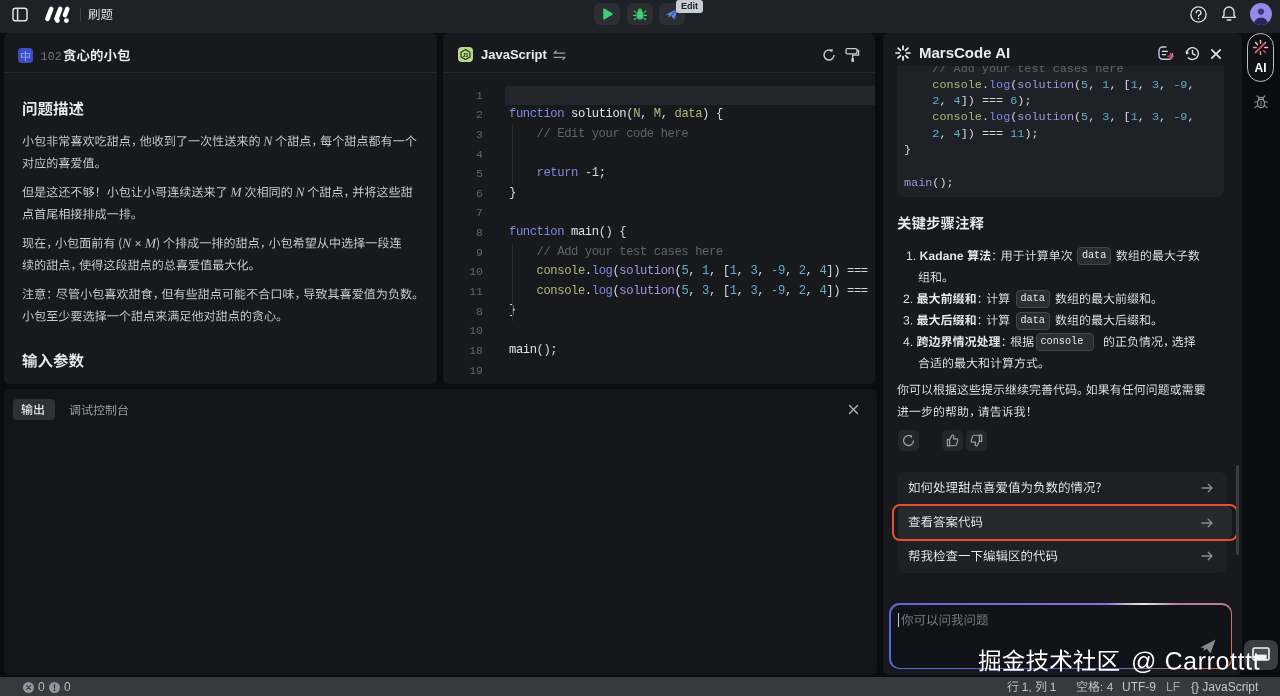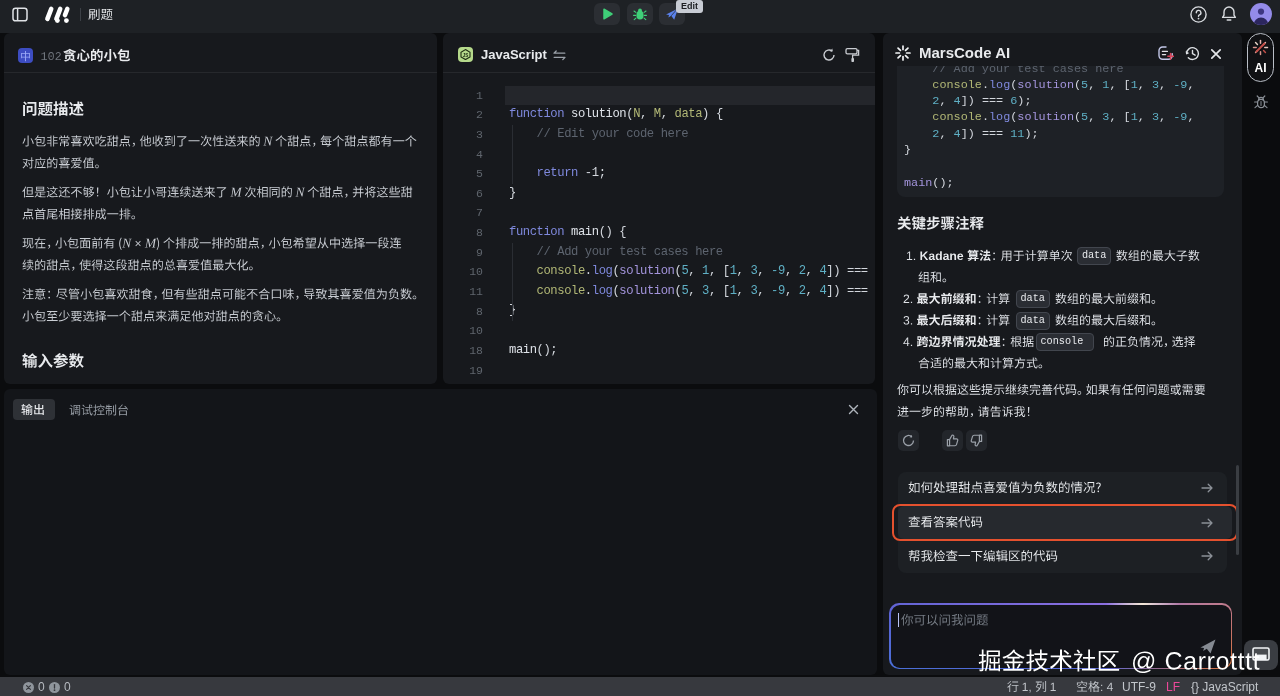--- a/index.html
+++ b/index.html
@@ -212,21 +212,21 @@
     <path d="M3.6 3.6 L7.4 7.4 M7.4 3.6 L3.6 7.4" stroke="#37393e" stroke-width="1.2" stroke-linecap="round"></path>
   </svg>
 <div style="position:absolute;left:38px;top:681px;font:12px/13px 'Liberation Sans',sans-serif;color:#b6bac0">0</div>
 <svg style="position:absolute;left:49px;top:682px;" width="11" height="11" viewBox="0 0 11 11" fill="none">
     <circle cx="5.5" cy="5.5" r="5.5" fill="#8f959c"></circle>
     <path d="M5.5 2.6 v3.4" stroke="#37393e" stroke-width="1.3" stroke-linecap="round"></path>
     <circle cx="5.5" cy="8.2" r="0.9" fill="#37393e"></circle>
   </svg>
 <div style="position:absolute;left:64px;top:681px;font:12px/13px 'Liberation Sans',sans-serif;color:#b6bac0">0</div>
 <div style="position:absolute;left:1122px;top:681px;font:12px/13px 'Liberation Sans',sans-serif;color:#c2c6cb">UTF-9</div>
-<div style="position:absolute;left:1166px;top:681px;font:12px/13px 'Liberation Sans',sans-serif;color:#ec4899">LF</div>
+<div style="position:absolute;left:1166px;top:681px;font:12px/13px 'Liberation Sans',sans-serif;color:#a3a3a3">LF</div>
 <div style="position:absolute;left:1191px;top:681px;font:12px/13px 'Liberation Sans',sans-serif;color:#c2c6cb">{} JavaScript</div>
 <svg style="position:absolute;left:0;top:0;pointer-events:none" width="1280" height="696" viewBox="0 0 1280 696">
     <path fill="#e8eaed" d="M96.1 9.8V16.8H97V9.8ZM98.6 8.7V18.8C98.6 19 98.5 19 98.3 19C98.1 19 97.4 19 96.7 19C96.8 19.3 96.9 19.7 97 20C97.9 20 98.6 19.9 99 19.8C99.3 19.6 99.5 19.4 99.5 18.8V8.7ZM90.4 13.8V18.6H91.1V14.6H92.3V20H93.1V14.6H94.4V17.6C94.4 17.7 94.4 17.8 94.3 17.8C94.2 17.8 93.8 17.8 93.4 17.8C93.5 18 93.6 18.3 93.6 18.5C94.2 18.5 94.6 18.5 94.9 18.4C95.2 18.2 95.2 18 95.2 17.6V13.8H94.4H93.1V12.5H95.2V9.2H89.3V13.4C89.3 15.2 89.3 17.6 88.4 19.2C88.6 19.3 88.9 19.6 89.1 19.8C90 18 90.2 15.3 90.2 13.4V12.5H92.3V13.8ZM90.2 10.1H94.3V11.6H90.2ZM102.7 11.3H105.2V12.3H102.7ZM102.7 9.7H105.2V10.7H102.7ZM101.8 9V12.9H106.1V9ZM109.2 12.4C109.1 15.6 108.8 17.2 106.2 18C106.4 18.2 106.6 18.5 106.7 18.7C109.5 17.7 109.9 15.9 110 12.4ZM109.6 16.7C110.4 17.2 111.4 18.1 111.8 18.6L112.4 18C111.9 17.5 110.9 16.7 110.2 16.2ZM102 15.2C102 17 101.8 18.5 100.9 19.5C101.1 19.6 101.5 19.9 101.6 20C102.1 19.4 102.4 18.6 102.5 17.8C103.7 19.4 105.5 19.7 108.2 19.7H112.2C112.2 19.5 112.4 19.1 112.5 18.9C111.8 18.9 108.8 18.9 108.2 18.9C106.7 18.9 105.4 18.9 104.5 18.5V16.7H106.5V15.9H104.5V14.6H106.8V13.9H101.1V14.6H103.7V18C103.3 17.7 103 17.3 102.7 16.8C102.8 16.3 102.8 15.8 102.8 15.3ZM107.2 11.1V16.3H108V11.8H111V16.3H111.8V11.1H109.5C109.6 10.7 109.8 10.3 110 9.8H112.4V9.1H106.7V9.8H109C108.9 10.2 108.8 10.7 108.6 11.1Z"></path>
     <path fill="#9caaf7" d="M25 51.1V53H21.1V58.3H21.9V57.6H25V61.2H25.9V57.6H29.1V58.2H29.9V53H25.9V51.1ZM21.9 56.8V53.8H25V56.8ZM29.1 56.8H25.9V53.8H29.1Z"></path>
     <path fill="#70757d" d="M41.4 60V59.2H43.9V53.3Q43.7 53.7 42.9 54.1Q42.1 54.4 41.4 54.4V53.5Q42.2 53.5 43 53.2Q43.7 52.8 44 52.2H45V59.2H47V60ZM53.9 56.1Q53.9 58.1 53.2 59.1Q52.5 60.1 51.1 60.1Q49.7 60.1 49 59.1Q48.3 58.1 48.3 56.1Q48.3 54.1 49 53.1Q49.7 52.1 51.1 52.1Q52.6 52.1 53.3 53.1Q53.9 54.1 53.9 56.1ZM52.9 56.1Q52.9 54.4 52.5 53.7Q52.1 52.9 51.1 52.9Q50.2 52.9 49.8 53.7Q49.3 54.4 49.3 56.1Q49.3 57.8 49.8 58.5Q50.2 59.3 51.1 59.3Q52 59.3 52.5 58.5Q52.9 57.7 52.9 56.1ZM50.4 56.8V55.4H51.8V56.8ZM55.5 60V59.3Q55.8 58.7 56.4 58.1Q57 57.4 58 56.6Q58.9 55.9 59.3 55.3Q59.7 54.8 59.7 54.3Q59.7 53.7 59.3 53.3Q58.9 53 58.2 53Q57.5 53 57.1 53.3Q56.7 53.7 56.6 54.3L55.6 54.2Q55.7 53.3 56.4 52.7Q57.1 52.1 58.2 52.1Q59.4 52.1 60.1 52.7Q60.8 53.2 60.8 54.2Q60.8 54.9 60.3 55.5Q59.9 56.2 59 56.9Q57.8 57.8 57.4 58.3Q56.9 58.7 56.7 59.2H60.9V60Z"></path>
     <path fill="#e8eaed" d="M68.9 56.6V57.5C68.9 58.3 68.5 59.5 63.9 60.3C64.3 60.6 64.8 61.2 65 61.6C70 60.5 70.6 58.8 70.6 57.5V56.6ZM70.1 59.7C71.6 60.2 73.8 61 74.8 61.5L75.6 60.3C74.5 59.7 72.3 59 70.8 58.6ZM65.2 54.8V59H66.8V56.2H72.6V58.9H74.2V54.8H72.5C73 54.2 73.6 53.6 74.1 53L73 52.4L72.7 52.5H70.5L71 52.1C70.7 51.7 70.2 51.2 69.7 50.8L68.6 51.6C68.9 51.8 69.2 52.2 69.5 52.5H65.7C67.2 51.9 68.6 51.3 69.8 50.4C71.2 51.3 73.3 52.3 75.2 52.7C75.4 52.3 75.9 51.7 76.2 51.4C74.3 51 72.2 50.3 70.9 49.6L71.1 49.4L69.8 48.7C68.5 49.9 65.9 50.9 63.3 51.5C63.6 51.8 64.1 52.5 64.3 52.9L65.4 52.6V53.7H71.4C71.2 54 70.9 54.3 70.6 54.5L71.1 54.8ZM80.5 52.7V59C80.5 60.7 81 61.2 82.7 61.2C83.1 61.2 84.6 61.2 85 61.2C86.7 61.2 87.1 60.4 87.3 57.9C86.8 57.8 86.1 57.5 85.8 57.2C85.7 59.3 85.5 59.7 84.9 59.7C84.5 59.7 83.2 59.7 82.9 59.7C82.3 59.7 82.2 59.6 82.2 59V52.7ZM78 53.5C77.9 55.3 77.5 57.3 77 58.8L78.6 59.4C79.1 57.9 79.4 55.5 79.6 53.8ZM86.4 53.7C87.2 55.3 87.9 57.4 88.1 58.8L89.7 58.1C89.4 56.7 88.7 54.7 88 53.1ZM80.9 50.1C82.2 51 83.9 52.3 84.6 53.1L85.8 51.8C85 51 83.3 49.8 82 49ZM97.2 54.8C97.9 55.8 98.7 57.1 99.1 58L100.5 57.1C100.1 56.3 99.2 55 98.5 54.1ZM97.9 48.8C97.5 50.4 96.9 52.1 96.1 53.2V51H94C94.2 50.5 94.5 49.8 94.7 49.1L92.9 48.8C92.9 49.5 92.7 50.4 92.5 51H91V61.1H92.5V60.1H96.1V53.8C96.4 54 96.9 54.3 97.1 54.5C97.5 54 98 53.2 98.3 52.4H101.2C101.1 57.2 100.9 59.2 100.5 59.7C100.3 59.8 100.2 59.9 99.9 59.9C99.6 59.9 98.7 59.9 97.9 59.8C98.2 60.2 98.4 60.9 98.4 61.4C99.2 61.4 100 61.4 100.5 61.4C101.1 61.3 101.5 61.1 101.8 60.6C102.4 59.9 102.6 57.7 102.7 51.6C102.7 51.5 102.7 50.9 102.7 50.9H98.9C99.1 50.4 99.3 49.8 99.5 49.2ZM92.5 52.4H94.6V54.6H92.5ZM92.5 58.7V56H94.6V58.7ZM109.4 49V59.5C109.4 59.7 109.3 59.8 109 59.8C108.7 59.9 107.7 59.9 106.8 59.8C107.1 60.3 107.4 61 107.5 61.5C108.8 61.5 109.7 61.4 110.3 61.2C111 60.9 111.2 60.5 111.2 59.5V49ZM112.7 52.6C113.7 54.5 114.8 57.1 115 58.7L116.8 58C116.5 56.3 115.4 53.9 114.2 52ZM105.9 52.1C105.6 53.9 104.9 56.2 103.8 57.6C104.2 57.8 105 58.2 105.4 58.5C106.5 57 107.3 54.5 107.7 52.4ZM120.9 48.8C120.1 50.6 118.8 52.3 117.3 53.3C117.7 53.6 118.4 54.2 118.7 54.5C119 54.3 119.3 54 119.6 53.7V58.8C119.6 60.7 120.3 61.2 122.8 61.2C123.3 61.2 126.6 61.2 127.2 61.2C129.3 61.2 129.8 60.7 130.1 58.8C129.6 58.7 128.9 58.5 128.6 58.2C128.4 59.5 128.2 59.7 127.1 59.7C126.3 59.7 123.4 59.7 122.8 59.7C121.4 59.7 121.1 59.6 121.1 58.8V57.5H125.3V53.1H120.1C120.4 52.8 120.6 52.5 120.9 52.1H127.4C127.3 55.2 127.2 56.3 126.9 56.6C126.8 56.8 126.7 56.8 126.5 56.8C126.3 56.8 125.9 56.8 125.4 56.8C125.6 57.2 125.8 57.9 125.8 58.3C126.5 58.3 127 58.3 127.4 58.3C127.8 58.2 128.1 58.1 128.4 57.6C128.8 57.1 128.9 55.5 129 51.3C129 51.1 129 50.6 129 50.6H121.9C122.1 50.2 122.3 49.7 122.5 49.3ZM121.1 54.5H123.7V56H121.1Z"></path>
     <path fill="#e8eaed" d="M23.1 105.1V115.9H25V105.1ZM23.3 102.3C24 103.2 25.1 104.3 25.6 105L27 104C26.5 103.3 25.4 102.2 24.6 101.4ZM27.4 102.1V103.8H34.5V113.6C34.5 113.9 34.4 114 34.1 114C33.9 114 32.9 114 32.1 114C32.4 114.5 32.6 115.3 32.7 115.8C34 115.8 34.9 115.8 35.5 115.5C36.2 115.2 36.4 114.7 36.4 113.7V102.1ZM26.8 106.1V112.9H28.4V112H32.6V106.1ZM28.4 107.8H30.8V110.4H28.4ZM40.5 105.1H42.8V105.8H40.5ZM40.5 103.2H42.8V103.9H40.5ZM38.9 101.9V107.1H44.6V101.9ZM48 106.5C48 110.2 47.8 111.9 44.6 112.8C44.8 113.1 45.2 113.7 45.4 114C49.1 112.9 49.5 110.7 49.6 106.5ZM48.8 111.9C49.7 112.5 50.9 113.5 51.4 114.1L52.5 112.9C51.9 112.4 50.7 111.5 49.8 110.9ZM39 109.9C38.9 112 38.7 113.8 37.8 115C38.2 115.2 38.8 115.6 39.1 115.9C39.5 115.3 39.8 114.5 40 113.6C41.3 115.3 43.2 115.6 46.1 115.6H52C52.1 115.1 52.4 114.4 52.6 114.1C51.4 114.1 47.1 114.1 46.1 114.1C44.7 114.1 43.6 114.1 42.6 113.8V111.9H44.9V110.6H42.6V109.3H45.2V108H38.2V109.3H41.1V112.9C40.8 112.6 40.6 112.2 40.3 111.8C40.4 111.2 40.4 110.6 40.5 110ZM45.7 104.5V111H47.2V105.9H50.3V111H51.9V104.5H49.1L49.6 103.4H52.5V102H45.2V103.4H47.8C47.7 103.8 47.5 104.2 47.4 104.5ZM64.3 101.3V103.4H62.1V101.3H60.4V103.4H58.6V105H60.4V106.8H62.1V105H64.3V106.8H66.1V105H67.9V103.4H66.1V101.3ZM60.8 111.9H62.3V113.4H60.8ZM60.8 110.3V108.9H62.3V110.3ZM65.6 111.9V113.4H64V111.9ZM65.6 110.3H64V108.9H65.6ZM59.1 107.3V115.8H60.8V115.1H65.6V115.7H67.4V107.3ZM55.2 101.3V104.3H53.6V106H55.2V108.7L53.3 109.2L53.7 111L55.2 110.6V113.7C55.2 113.9 55.1 114 54.9 114C54.7 114 54.2 114 53.6 114C53.9 114.5 54.1 115.2 54.1 115.7C55.1 115.7 55.8 115.6 56.3 115.3C56.7 115 56.9 114.6 56.9 113.7V110.1L58.5 109.6L58.2 107.9L56.9 108.3V106H58.3V104.3H56.9V101.3ZM69.2 102.8C70 103.8 71 105 71.4 105.9L73 104.9C72.5 104.1 71.5 102.8 70.7 102ZM77.4 101.5V104.1H73.4V105.9H76.5C75.8 107.9 74.5 109.9 73.2 111C73.5 111.3 74.1 112 74.4 112.4C75.6 111.3 76.6 109.7 77.4 107.9V113.2H79.3V108C80.4 109.3 81.4 110.7 82 111.7L83.4 110.7C82.7 109.3 81 107.4 79.6 105.9H83.2V104.1H81.6L82.9 103.3C82.5 102.8 81.7 102 81.2 101.4L79.7 102.3C80.2 102.8 80.9 103.6 81.3 104.1H79.3V101.5ZM72.8 106.9H69.1V108.6H71V112.6C70.3 112.9 69.6 113.5 68.9 114.1L70 115.8C70.7 114.9 71.5 114 72.1 114C72.5 114 73 114.4 73.7 114.8C74.9 115.3 76.2 115.5 78.1 115.5C79.6 115.5 82.1 115.4 83.1 115.4C83.1 114.9 83.4 114 83.6 113.5C82.1 113.7 79.7 113.8 78.1 113.8C76.5 113.8 75.1 113.7 74 113.2C73.5 113 73.1 112.7 72.8 112.6Z"></path>
     <path fill="#e8eaed" d="M33.2 359.6V365.3H34.6V359.6ZM35.2 359V366.1C35.2 366.2 35.1 366.3 34.9 366.3C34.7 366.3 34.1 366.3 33.4 366.3C33.6 366.7 33.8 367.3 33.8 367.7C34.8 367.7 35.5 367.7 36 367.5C36.5 367.2 36.6 366.8 36.6 366.1V359ZM32.2 353.2C31.2 354.6 29.4 355.9 27.7 356.7V355H25.7C25.8 354.5 25.8 354.1 25.9 353.6L24.2 353.4C24.2 353.9 24.1 354.5 24 355H22.5V356.7H23.7C23.5 357.8 23.3 358.7 23.2 359C22.9 359.7 22.7 360.2 22.4 360.3C22.6 360.7 22.9 361.4 23 361.7C23.1 361.6 23.7 361.5 24.1 361.5H25.1V363.2C24.1 363.4 23.2 363.5 22.5 363.6L22.9 365.4L25.1 364.8V367.8H26.7V364.5L27.8 364.2L27.7 362.7L26.7 362.9V361.5H27.7V359.8H26.7V357.7H25.1V359.8H24.3C24.7 358.9 25 357.8 25.3 356.7H27.7L27.2 356.9C27.7 357.3 28.1 357.9 28.4 358.3L29.2 357.9V358.5H35.4V357.8L36.2 358.3C36.4 357.8 36.9 357.2 37.3 356.8C35.8 356.2 34.5 355.5 33.3 354.3L33.7 353.9ZM30.6 357C31.2 356.5 31.8 356 32.4 355.4C32.9 356.1 33.5 356.6 34.2 357ZM31.2 360.6V361.4H29.7V360.6ZM28.3 359.2V367.8H29.7V364.8H31.2V366.2C31.2 366.3 31.2 366.4 31.1 366.4C30.9 366.4 30.5 366.4 30.1 366.3C30.3 366.7 30.5 367.4 30.5 367.8C31.2 367.8 31.8 367.8 32.2 367.5C32.6 367.3 32.7 366.9 32.7 366.2V359.2ZM29.7 362.7H31.2V363.5H29.7ZM41.7 355C42.7 355.7 43.5 356.5 44.1 357.4C43.2 361.5 41.3 364.5 38 366.2C38.5 366.5 39.4 367.3 39.7 367.7C42.5 366.1 44.4 363.4 45.7 359.9C47.2 362.8 48.6 366 51.8 367.8C51.9 367.2 52.4 366.1 52.7 365.6C47.7 362.5 47.8 357 42.9 353.4ZM62.5 362.1C61.2 363 58.6 363.7 56.5 364C56.9 364.3 57.3 364.9 57.5 365.4C59.9 364.9 62.4 364.1 64 362.9ZM64.3 363.7C62.6 365.3 59.1 366 55.4 366.3C55.8 366.7 56.1 367.4 56.3 367.9C60.4 367.4 63.9 366.6 66.1 364.5ZM55.7 357.6C56.1 357.5 56.6 357.4 58.6 357.3C58.5 357.6 58.3 358 58.1 358.3H53.7V359.9H56.9C56 361 54.8 361.9 53.4 362.4C53.8 362.8 54.5 363.5 54.8 363.9C55.7 363.4 56.5 362.9 57.3 362.2C57.5 362.5 57.8 362.8 57.9 363C59.5 362.7 61.4 362 62.8 361.2L61.3 360.4C60.5 360.8 59.2 361.2 58 361.5C58.5 361 58.9 360.5 59.3 359.9H62.3C63.4 361.6 65.1 363.1 66.9 363.9C67.2 363.4 67.7 362.7 68.2 362.4C66.8 361.9 65.4 361 64.5 359.9H67.8V358.3H60.2C60.4 357.9 60.6 357.6 60.7 357.2L64.7 357.1C65 357.4 65.3 357.7 65.6 357.9L67.1 356.9C66.3 355.9 64.5 354.6 63.1 353.7L61.7 354.6C62.1 354.9 62.6 355.3 63 355.6L58.7 355.7C59.5 355.2 60.3 354.7 61.1 354.1L59.4 353.1C58.3 354.2 56.8 355.2 56.3 355.4C55.8 355.7 55.5 355.9 55.1 355.9C55.3 356.4 55.6 357.2 55.7 357.6ZM75.1 353.5C74.8 354.1 74.4 355 74 355.5L75.2 356C75.6 355.5 76.1 354.8 76.6 354.1ZM74.3 362.8C74 363.4 73.6 363.8 73.2 364.3L72 363.6L72.4 362.8ZM69.7 364.2C70.5 364.5 71.2 364.9 72 365.3C71.1 365.8 70 366.2 68.9 366.5C69.2 366.8 69.6 367.4 69.7 367.8C71.1 367.5 72.4 366.9 73.4 366.1C73.9 366.4 74.3 366.7 74.6 366.9L75.7 365.7C75.4 365.5 75 365.3 74.6 365C75.4 364.1 76 363 76.4 361.6L75.4 361.2L75.1 361.3H73.2L73.4 360.7L71.8 360.4C71.7 360.7 71.5 361 71.4 361.3H69.4V362.8H70.6C70.3 363.3 70 363.8 69.7 364.2ZM69.5 354.1C69.9 354.8 70.3 355.6 70.4 356.1H69.2V357.5H71.5C70.7 358.3 69.8 359 68.8 359.4C69.2 359.7 69.6 360.3 69.8 360.7C70.6 360.3 71.4 359.6 72.1 358.9V360.3H73.8V358.6C74.4 359.1 75 359.6 75.4 359.9L76.3 358.7C76.1 358.5 75.2 357.9 74.5 357.5H76.8V356.1H73.8V353.3H72.1V356.1H70.5L71.8 355.5C71.7 355 71.3 354.2 70.9 353.6ZM78 353.4C77.6 356.2 76.9 358.8 75.7 360.4C76.1 360.7 76.8 361.3 77 361.6C77.3 361.2 77.6 360.7 77.9 360.2C78.2 361.4 78.5 362.5 79 363.5C78.2 364.8 77 365.7 75.5 366.5C75.8 366.8 76.3 367.6 76.4 368C77.9 367.2 79 366.3 79.9 365.1C80.6 366.2 81.4 367.1 82.5 367.8C82.8 367.3 83.3 366.6 83.7 366.3C82.5 365.6 81.6 364.7 80.9 363.5C81.6 361.9 82.1 360.1 82.4 357.9H83.4V356.2H79.2C79.4 355.4 79.6 354.5 79.7 353.6ZM80.7 357.9C80.5 359.2 80.3 360.4 79.9 361.4C79.5 360.3 79.2 359.2 79 357.9Z"></path>
     <path fill="#c9cdd3" d="M27.6 135.5V145.2C27.6 145.5 27.5 145.5 27.3 145.5C27 145.5 26.2 145.6 25.3 145.5C25.4 145.8 25.6 146.2 25.6 146.5C26.8 146.5 27.5 146.5 28 146.3C28.4 146.2 28.6 145.9 28.6 145.2V135.5ZM30.5 138.6C31.6 140.3 32.6 142.6 32.8 144L33.8 143.6C33.5 142.2 32.5 140 31.4 138.3ZM24.4 138.3C24.1 140 23.5 142.1 22.4 143.3C22.6 143.5 23 143.7 23.2 143.8C24.3 142.5 25.1 140.3 25.5 138.5ZM37.8 135.3C37.1 136.9 35.9 138.5 34.5 139.5C34.7 139.6 35.1 140 35.3 140.1C36 139.5 36.7 138.7 37.4 137.8H43.7C43.6 141.2 43.5 142.4 43.3 142.7C43.2 142.9 43.1 142.9 42.9 142.9C42.7 142.9 42.2 142.9 41.6 142.8C41.8 143.1 41.9 143.4 41.9 143.7C42.4 143.7 43 143.7 43.3 143.7C43.6 143.7 43.9 143.6 44.1 143.3C44.4 142.9 44.5 141.4 44.7 137.4C44.7 137.3 44.7 137 44.7 137H37.9C38.2 136.5 38.5 136 38.7 135.5ZM37.4 139.9H40.5V141.9H37.4ZM36.5 139.1V144.5C36.5 145.9 37 146.2 38.9 146.2C39.4 146.2 43.1 146.2 43.5 146.2C45.2 146.2 45.5 145.8 45.7 144.2C45.5 144.1 45.1 144 44.8 143.8C44.7 145.1 44.6 145.4 43.5 145.4C42.7 145.4 39.5 145.4 38.9 145.4C37.6 145.4 37.4 145.2 37.4 144.5V142.7H41.4V139.1ZM53.2 135.4V146.5H54.1V143.6H57.8V142.7H54.1V140.8H57.3V139.9H54.1V138.1H57.6V137.2H54.1V135.4ZM46.9 142.7V143.6H50.5V146.5H51.4V135.4H50.5V137.2H47.2V138.1H50.5V139.9H47.3V140.8H50.5V142.7ZM62.1 139.6H66.7V140.7H62.1ZM60.1 142.4V145.9H61V143.3H64V146.5H65V143.3H67.8V145C67.8 145.1 67.7 145.1 67.5 145.2C67.4 145.2 66.7 145.2 66 145.1C66.1 145.4 66.2 145.7 66.3 146C67.2 146 67.8 146 68.2 145.8C68.6 145.7 68.7 145.5 68.7 145V142.4H65V141.4H67.6V138.9H61.2V141.4H64V142.4ZM60.3 135.8C60.7 136.2 61.1 136.8 61.3 137.2H59.3V139.8H60.2V138H68.5V139.8H69.4V137.2H64.9V135.3H64V137.2H61.4L62.2 136.9C62 136.5 61.5 135.9 61.2 135.4ZM67.5 135.4C67.3 135.9 66.8 136.5 66.5 136.9L67.3 137.2C67.6 136.8 68.1 136.3 68.5 135.8ZM73.7 139.6H79.2V140.6H73.7ZM72.6 143.5V146.5H73.5V146.1H79.5V146.5H80.4V143.5ZM73.5 145.4V144.2H79.5V145.4ZM76 135.3V136.2H71.4V136.9H76V137.7H72.2V138.4H80.8V137.7H76.9V136.9H81.6V136.2H76.9V135.3ZM72.8 139V141.2H74.1L73.7 141.3C73.8 141.6 73.9 141.9 74 142.1H71V142.9H81.9V142.1H78.8C78.9 141.9 79.1 141.6 79.3 141.3L79.1 141.2H80.2V139ZM75 142.1C74.9 141.9 74.7 141.5 74.5 141.2H78.3C78.2 141.5 78 141.9 77.8 142.1ZM83.1 138.8C83.9 139.8 84.6 140.9 85.3 142C84.6 143.3 83.7 144.3 82.8 145C83 145.1 83.3 145.5 83.4 145.7C84.3 145 85.1 144.1 85.8 142.9C86.2 143.5 86.5 144.1 86.7 144.6L87.5 144C87.2 143.4 86.8 142.7 86.3 141.9C87 140.5 87.4 138.8 87.7 136.9L87.1 136.7L87 136.7H83.1V137.6H86.7C86.5 138.8 86.2 140 85.7 141.1C85.1 140.1 84.4 139.2 83.8 138.3ZM89.1 135.3C88.9 137.1 88.5 138.8 87.7 139.9C87.9 140 88.3 140.3 88.4 140.4C88.8 139.8 89.2 138.9 89.5 138H92.9C92.8 138.6 92.6 139.3 92.4 139.8L93.1 140C93.4 139.3 93.7 138.2 94 137.3L93.4 137.1L93.2 137.2H89.7C89.8 136.6 89.9 136 90 135.5ZM90.1 138.7V139.6C90.1 141.4 89.9 144 86.8 145.9C87 146 87.3 146.3 87.5 146.5C89.4 145.3 90.3 143.8 90.7 142.4C91.2 144.3 92.1 145.7 93.6 146.5C93.8 146.2 94 145.9 94.2 145.7C92.4 144.9 91.4 142.9 91 140.4L91 139.6V138.7ZM95.5 136.4V144.4H96.4V143.5H98.7V136.4ZM96.4 137.3H97.9V142.6H96.4ZM101 135.3C100.6 136.9 99.9 138.4 98.9 139.4C99.1 139.5 99.5 139.8 99.7 140C100.1 139.4 100.6 138.8 100.9 138H106V137.2H101.3C101.6 136.7 101.8 136.1 101.9 135.5ZM100.3 139.7V140.5H103.5C99.7 143.8 99.5 144.4 99.5 145C99.5 145.8 100.1 146.3 101.4 146.3H104.7C105.8 146.3 106.2 145.9 106.3 143.9C106 143.8 105.7 143.7 105.5 143.6C105.4 145.2 105.3 145.4 104.8 145.4H101.3C100.8 145.4 100.4 145.3 100.4 144.9C100.4 144.5 100.8 143.9 105.3 140.2C105.4 140.1 105.4 140.1 105.4 140L104.8 139.7L104.6 139.7ZM107.2 138.8V139.6H109.3V141.7H107.6V146.3H108.5V145.6H111V146H111.8V141.7H110.1V139.6H112.1V138.8H110.1V136.5C110.8 136.4 111.5 136.2 112 136L111.3 135.4C110.3 135.7 108.6 136.1 107.2 136.3C107.3 136.5 107.4 136.8 107.5 137C108 136.9 108.7 136.8 109.3 136.7V138.8ZM108.5 144.8V142.5H111V144.8ZM111.9 137.6V138.5H113V146.5H113.9V145.8H116.5V146.4H117.4V138.5H118.3V137.6H117.4V135.4H116.5V137.6H113.9V135.4H113V137.6ZM113.9 138.5H116.5V141.2H113.9ZM113.9 142.1H116.5V144.9H113.9ZM121.7 139.9H128V142H121.7ZM122.9 144C123.1 144.7 123.2 145.8 123.2 146.4L124.1 146.2C124.1 145.7 124 144.7 123.8 143.9ZM125.4 144C125.8 144.7 126.1 145.7 126.3 146.3L127.1 146.1C127 145.5 126.6 144.5 126.2 143.8ZM127.9 143.9C128.5 144.6 129.2 145.7 129.4 146.4L130.3 146C130 145.3 129.3 144.3 128.7 143.6ZM120.9 143.6C120.6 144.5 119.9 145.5 119.3 146.1L120.1 146.5C120.8 145.8 121.4 144.8 121.8 143.9ZM120.8 139V142.9H128.9V139H125.2V137.5H129.8V136.6H125.2V135.3H124.3V139ZM132.8 146.8C134.1 146.3 134.9 145.4 134.9 144C134.9 143.2 134.5 142.7 133.9 142.7C133.4 142.7 132.9 143 132.9 143.5C132.9 144.1 133.4 144.4 133.9 144.4L134.1 144.4C134 145.2 133.5 145.8 132.5 146.2ZM144.4 136.5V139.7L142.9 140.3L143.2 141.1L144.4 140.7V144.6C144.4 146 144.9 146.3 146.3 146.3C146.6 146.3 149.1 146.3 149.5 146.3C150.8 146.3 151.1 145.8 151.3 144.1C151 144 150.6 143.9 150.4 143.7C150.3 145.1 150.2 145.5 149.4 145.5C148.9 145.5 146.8 145.5 146.3 145.5C145.5 145.5 145.3 145.3 145.3 144.6V140.3L147.1 139.6V143.8H148V139.3L149.9 138.6C149.8 140.5 149.8 141.7 149.7 142.1C149.7 142.4 149.5 142.4 149.3 142.4C149.2 142.4 148.7 142.4 148.4 142.4C148.5 142.6 148.6 143 148.6 143.2C149 143.3 149.5 143.2 149.8 143.2C150.2 143.1 150.5 142.8 150.6 142.3C150.7 141.8 150.7 140 150.7 137.8L150.8 137.7L150.1 137.4L150 137.5L149.9 137.6L148 138.4V135.4H147.1V138.7L145.3 139.4V136.5ZM142.8 135.4C142.2 137.2 141 139 139.8 140.2C140 140.4 140.3 140.9 140.3 141.1C140.7 140.6 141.2 140.2 141.5 139.6V146.4H142.4V138.2C142.9 137.4 143.3 136.5 143.7 135.6ZM158.8 138.6H161.5C161.2 140.1 160.8 141.4 160.2 142.5C159.6 141.4 159.1 140.1 158.8 138.7ZM158.7 135.3C158.3 137.4 157.7 139.4 156.7 140.6C156.9 140.8 157.2 141.2 157.3 141.4C157.7 141 158 140.4 158.3 139.9C158.7 141.1 159.1 142.3 159.7 143.3C159 144.3 158.1 145.1 156.9 145.7C157.1 145.9 157.4 146.3 157.5 146.5C158.6 145.9 159.5 145.1 160.2 144.1C160.9 145.1 161.8 145.9 162.7 146.4C162.9 146.2 163.2 145.9 163.4 145.7C162.3 145.2 161.5 144.4 160.8 143.3C161.5 142.1 162 140.5 162.4 138.6H163.3V137.7H159.1C159.3 137 159.5 136.2 159.6 135.5ZM152.8 144.3C153.1 144.1 153.4 143.9 155.6 143.1V146.5H156.5V135.5H155.6V142.2L153.8 142.9V136.7H152.9V142.6C152.9 143.1 152.6 143.3 152.5 143.5C152.6 143.7 152.8 144.1 152.8 144.3ZM171.6 136.4V143.7H172.4V136.4ZM174 135.5V145.1C174 145.3 173.9 145.3 173.7 145.3C173.5 145.3 172.8 145.3 172.1 145.3C172.3 145.5 172.4 146 172.5 146.2C173.3 146.2 174 146.2 174.4 146C174.7 145.9 174.8 145.6 174.8 145.1V135.5ZM164.6 145 164.8 145.9C166.4 145.5 168.7 145.1 170.8 144.7L170.8 143.9L168.2 144.4V142.5H170.6V141.7H168.2V140.4H167.4V141.7H165V142.5H167.4V144.5ZM165.3 140.2C165.5 140.1 166 140 169.8 139.6C169.9 139.9 170.1 140.2 170.2 140.4L170.9 139.9C170.5 139.2 169.7 138.1 169.1 137.3L168.4 137.7C168.7 138.1 169 138.5 169.3 138.9L166.2 139.2C166.7 138.5 167.2 137.7 167.6 136.9H170.9V136.1H164.7V136.9H166.6C166.2 137.8 165.7 138.6 165.5 138.8C165.3 139.1 165.1 139.3 164.9 139.3C165.1 139.6 165.2 140 165.3 140.2ZM177.1 136.3V137.2H184.9C184 138 182.7 139 181.5 139.6V145.3C181.5 145.5 181.5 145.6 181.2 145.6C180.9 145.6 180 145.6 179 145.5C179.1 145.8 179.3 146.2 179.3 146.5C180.6 146.5 181.4 146.5 181.8 146.3C182.3 146.2 182.5 145.9 182.5 145.3V140C184 139.2 185.6 137.9 186.7 136.8L186 136.2L185.8 136.3ZM188.5 140.3V141.3H199.6V140.3ZM200.8 136.8C201.6 137.3 202.7 138 203.1 138.5L203.7 137.8C203.2 137.3 202.2 136.6 201.3 136.2ZM200.6 144.6 201.5 145.2C202.2 144.2 203.1 142.8 203.8 141.5L203.1 140.9C202.4 142.2 201.3 143.7 200.6 144.6ZM205.6 135.3C205.2 137.3 204.5 139.2 203.6 140.3C203.9 140.5 204.3 140.7 204.5 140.9C205 140.2 205.4 139.3 205.8 138.3H210.2C210 139.1 209.6 140 209.3 140.6C209.6 140.7 209.9 140.9 210.1 141C210.5 140.2 211.1 138.9 211.4 137.7L210.7 137.3L210.5 137.4H206.1C206.3 136.8 206.4 136.2 206.6 135.5ZM207 138.9V139.6C207 141.4 206.7 144 203 145.8C203.2 146 203.6 146.3 203.7 146.5C206.1 145.3 207.1 143.8 207.6 142.3C208.3 144.2 209.4 145.6 211.1 146.4C211.3 146.1 211.5 145.8 211.7 145.6C209.6 144.8 208.5 143 207.9 140.5C208 140.2 208 139.9 208 139.6V138.9ZM214.3 135.3V146.5H215.2V135.3ZM213.2 137.6C213.1 138.6 212.9 139.9 212.6 140.8L213.3 141C213.6 140.1 213.8 138.7 213.9 137.7ZM215.3 137.6C215.6 138.2 216 139.1 216.1 139.7L216.8 139.3C216.7 138.8 216.3 137.9 215.9 137.3ZM216.3 145.2V146H223.7V145.2H220.6V142.1H223.1V141.3H220.6V138.8H223.4V137.9H220.6V135.4H219.7V137.9H218.2C218.4 137.3 218.5 136.7 218.6 136L217.8 135.9C217.5 137.5 217 139.2 216.3 140.2C216.5 140.3 216.9 140.5 217.1 140.7C217.4 140.1 217.7 139.5 217.9 138.8H219.7V141.3H217.2V142.1H219.7V145.2ZM229.3 135.7C229.6 136.3 230.1 137.1 230.3 137.6L231.1 137.2C230.9 136.7 230.4 136 230 135.4ZM225.3 135.9C225.9 136.6 226.7 137.5 227 138.1L227.8 137.6C227.4 137 226.6 136.1 226 135.5ZM233.8 135.3C233.6 136 233.1 136.9 232.7 137.6H228.6V138.4H231.4V139.8L231.4 140.2H228.2V141H231.3C231.1 142.1 230.3 143.2 228.2 144.1C228.5 144.3 228.7 144.6 228.9 144.8C230.7 144 231.5 142.9 232 141.9C233 142.9 234.1 144 234.7 144.7L235.3 144.1C234.6 143.3 233.3 142.1 232.2 141.1V141H235.8V140.2H232.3L232.3 139.8V138.4H235.4V137.6H233.6C234 137 234.4 136.3 234.8 135.6ZM227.3 139.4H224.9V140.3H226.4V144.1C225.9 144.3 225.3 144.9 224.6 145.6L225.3 146.5C225.8 145.6 226.4 144.9 226.8 144.9C227 144.9 227.5 145.3 228 145.6C228.8 146.2 229.9 146.3 231.5 146.3C232.7 146.3 234.9 146.3 235.8 146.2C235.8 145.9 236 145.4 236.1 145.2C234.9 145.3 233 145.4 231.5 145.4C230.1 145.4 229 145.3 228.2 144.8C227.8 144.6 227.5 144.4 227.3 144.2ZM245.6 137.9C245.3 138.6 244.8 139.7 244.3 140.3L245.1 140.6C245.5 140 246.1 139 246.5 138.2ZM238.7 138.2C239.1 139 239.6 139.9 239.8 140.6L240.6 140.2C240.4 139.6 239.9 138.7 239.5 137.9ZM242 135.3V136.8H237.7V137.7H242V140.7H237.1V141.6H241.4C240.2 143.1 238.5 144.5 236.8 145.2C237 145.4 237.3 145.7 237.5 145.9C239.1 145.1 240.8 143.7 242 142.1V146.5H242.9V142.1C244.1 143.7 245.8 145.2 247.5 146C247.6 145.7 247.9 145.4 248.1 145.2C246.5 144.5 244.7 143.1 243.6 141.6H247.8V140.7H242.9V137.7H247.3V136.8H242.9V135.3ZM255.2 140.4C255.9 141.3 256.7 142.5 257 143.2L257.8 142.7C257.4 142 256.6 140.8 255.9 140ZM251.4 135.3C251.3 135.9 251.1 136.7 250.9 137.3H249.6V146.2H250.4V145.2H253.8V137.3H251.8C252 136.8 252.2 136.1 252.4 135.5ZM250.4 138.1H252.9V140.6H250.4ZM250.4 144.4V141.4H252.9V144.4ZM255.7 135.3C255.4 137 254.7 138.6 253.9 139.7C254.1 139.8 254.5 140.1 254.6 140.2C255 139.6 255.4 138.9 255.8 138.1H258.9C258.7 142.9 258.5 144.8 258.1 145.2C258 145.4 257.9 145.4 257.6 145.4C257.3 145.4 256.6 145.4 255.8 145.3C256 145.6 256.1 146 256.1 146.2C256.8 146.3 257.5 146.3 257.9 146.2C258.4 146.2 258.6 146.1 258.9 145.7C259.4 145.1 259.6 143.3 259.7 137.7C259.8 137.6 259.8 137.2 259.8 137.2H256.1C256.3 136.7 256.5 136.1 256.6 135.5Z"></path>
     <path fill="#c9cdd3" d="M271 137.2 269.9 137 269.9 136.7H273L272.9 137L271.7 137.2L270.3 145.5H269.6L266.4 137.6L265.1 145L266.3 145.2L266.2 145.5H263.2L263.3 145.2L264.4 145L265.8 137.2L264.7 137L264.8 136.7H267.3L270 143.3Z"></path>

